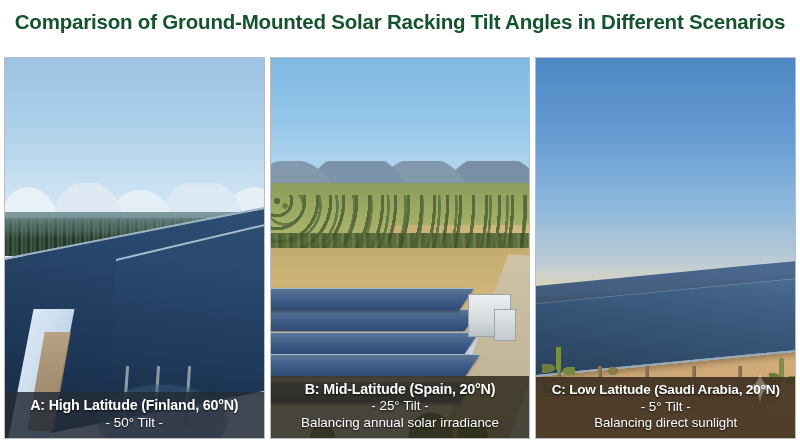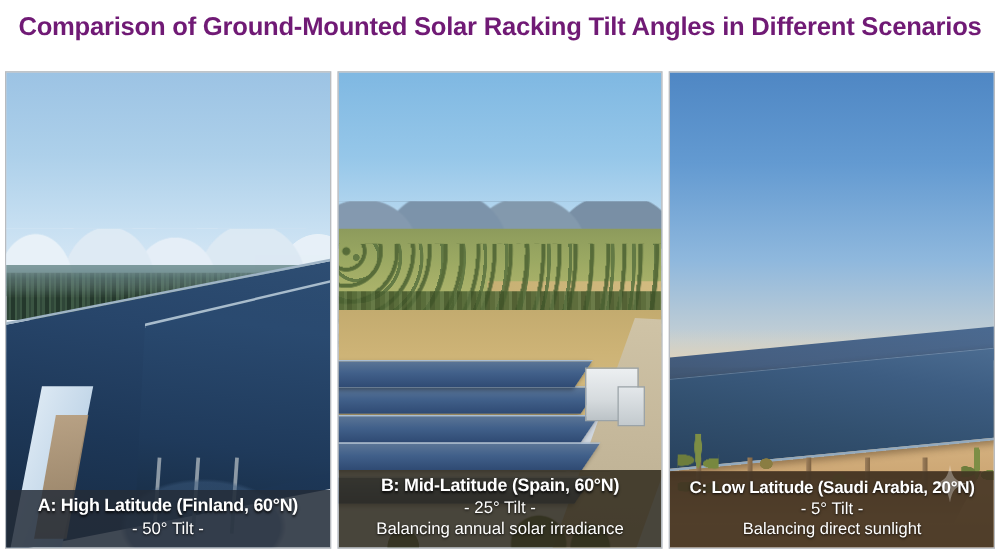--- a/index.html
+++ b/index.html
@@ -16,21 +16,21 @@
     box-sizing:border-box;
   }
   
   .title{
     position:absolute;
     left:0;top:10px;width:800px;
     text-align:center;
     font-size:20.5px;
     font-weight:bold;
     letter-spacing:-0.2px;
-    color:#701a75;
+    color:#14532d;
     font-family:"Liberation Sans", sans-serif;
     white-space:nowrap;
   }
   
   .panels{
     position:absolute;
     left:4px;top:57px;
     width:792px;height:382px;
     display:flex;
     gap:5px;
@@ -386,21 +386,21 @@
         <div class="layer b-row" style="left:-22%;width:100%;top:78%;"></div>
         <div class="layer b-row" style="left:-26%;width:102%;top:85%;"></div>
         <div class="layer b-row" style="left:-10%;width:86%;top:60.5%;"></div>
 
         <div class="layer b-cab"></div>
         <div class="layer b-cab2"></div>
         <div class="layer b-bushes"></div>
       </div>
 
       <div class="caption cap-b">
-        <div class="cap-title">B: Mid-Latitude (Spain, 60°N)</div>
+        <div class="cap-title">B: Mid-Latitude (Spain, 20°N)</div>
         <div class="cap-tilt">- 25° Tilt -</div>
         <div class="cap-desc">Balancing annual solar irradiance</div>
       </div>
     </div>
 
     <div class="panel">
       <div class="scene">
         <div class="layer c-sky"></div>
         <div class="layer c-haze"></div>
         <div class="layer c-desert"></div>

